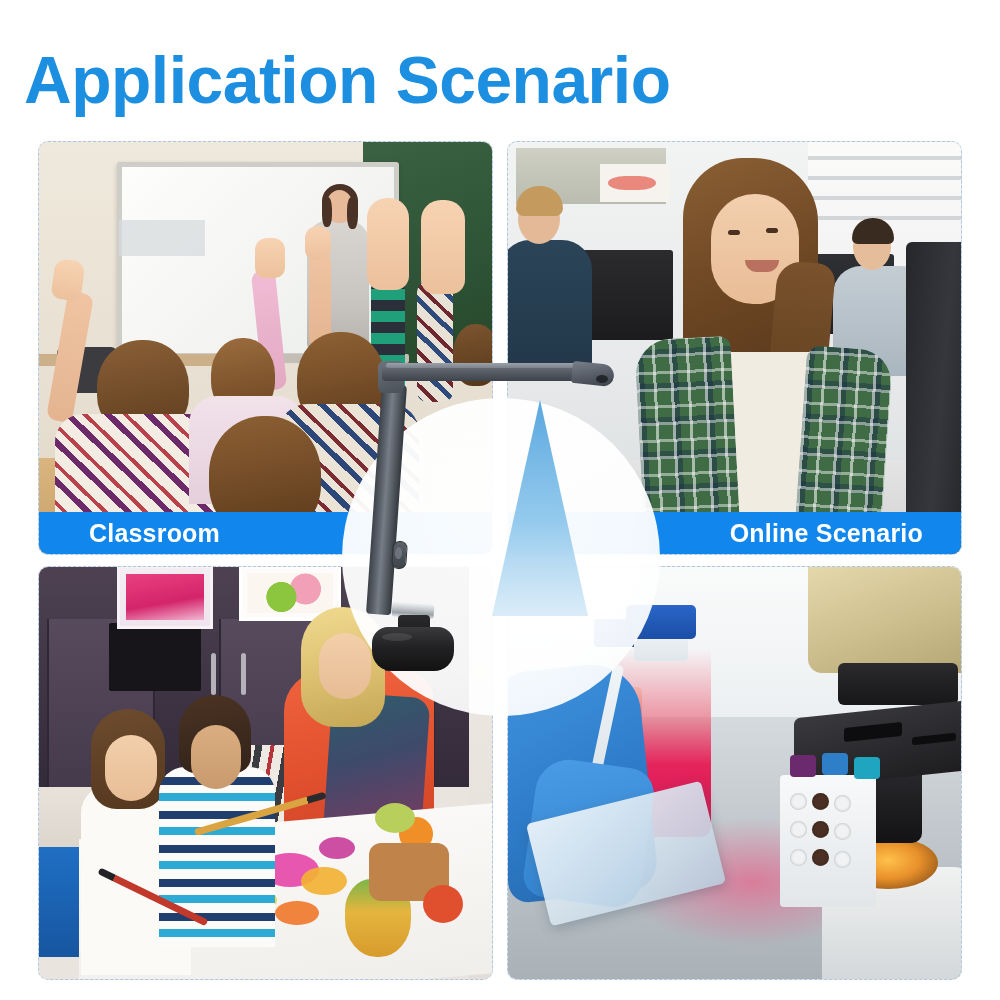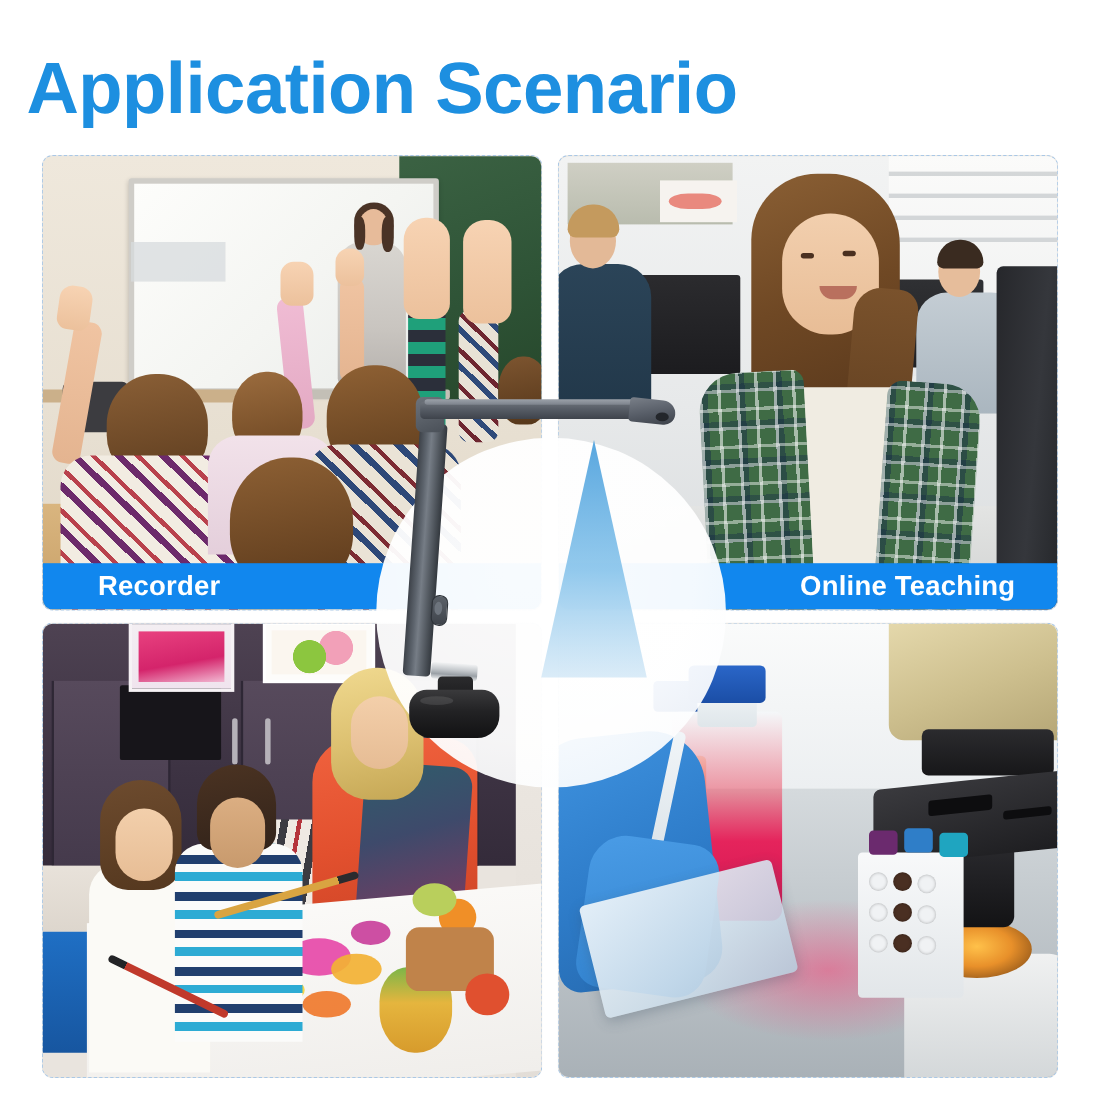--- a/index.html
+++ b/index.html
@@ -621,21 +621,21 @@
                     background:repeating-linear-gradient(44deg,#6c2a6b 0 6px,#f2ece2 6px 13px,#b9414c 13px 17px,#f2ece2 17px 28px);"></div>
         <div class="head" style="left:172px; top:196px; width:64px; height:76px; background:linear-gradient(170deg,#9b6c3e 0%, #6d4622 100%);"></div>
         <div class="body-s" style="left:150px; top:254px; width:116px; height:108px; background:linear-gradient(180deg,#f2e2ea 0%, #e4cfdb 100%);"></div>
         <div class="head" style="left:258px; top:190px; width:88px; height:96px; background:linear-gradient(170deg,#8f6134 0%, #5f3d1d 100%);"></div>
         <div class="body-s" style="left:240px; top:262px; width:140px; height:158px;
                     background:repeating-linear-gradient(44deg,#2d4878 0 6px,#eae3d6 6px 13px,#7d2b33 13px 17px,#eae3d6 17px 28px);"></div>
         <div class="head" style="left:170px; top:274px; width:112px; height:120px; background:linear-gradient(170deg,#8d6034 0%, #5b391b 100%);"></div>
         <div class="head" style="left:414px; top:182px; width:46px; height:62px; background:linear-gradient(170deg,#7d5530 0%, #553619 100%);"></div>
       </div>
       <div class="label-bar align-left">
-        <span class="label-text">Recorder</span>
+        <span class="label-text">Classroom</span>
       </div>
     </div>
 
     <div class="panel tr">
       <div class="photo">
         <div class="ot-bg"></div>
         <div class="ot-win"></div>
         <div class="ot-blind" style="top:14px;"></div>
         <div class="ot-blind" style="top:34px;"></div>
         <div class="ot-blind" style="top:54px;"></div>
@@ -661,21 +661,21 @@
         <div class="ot-girl-eye" style="left:258px; top:86px;"></div>
         <div class="ot-girl-smile"></div>
         <div class="ot-girl-hair-r"></div>
         <div class="ot-girl-torso"></div>
         <div class="plaid ot-shirt-l"></div>
         <div class="plaid ot-shirt-r"></div>
         <div class="ot-keyboard"></div>
         <div class="ot-fgmon"></div>
       </div>
       <div class="label-bar align-right">
-        <span class="label-text">Online Teaching</span>
+        <span class="label-text">Online Scenario</span>
       </div>
     </div>
 
     <div class="panel bl">
       <div class="photo">
         <div class="cp-bg"></div>
         <div class="cp-cabinet"></div>
         <div class="cp-cab-door" style="left:8px;"></div>
         <div class="cp-cab-door" style="left:180px;"></div>
         <div class="cp-cab-door" style="left:288px;"></div>

